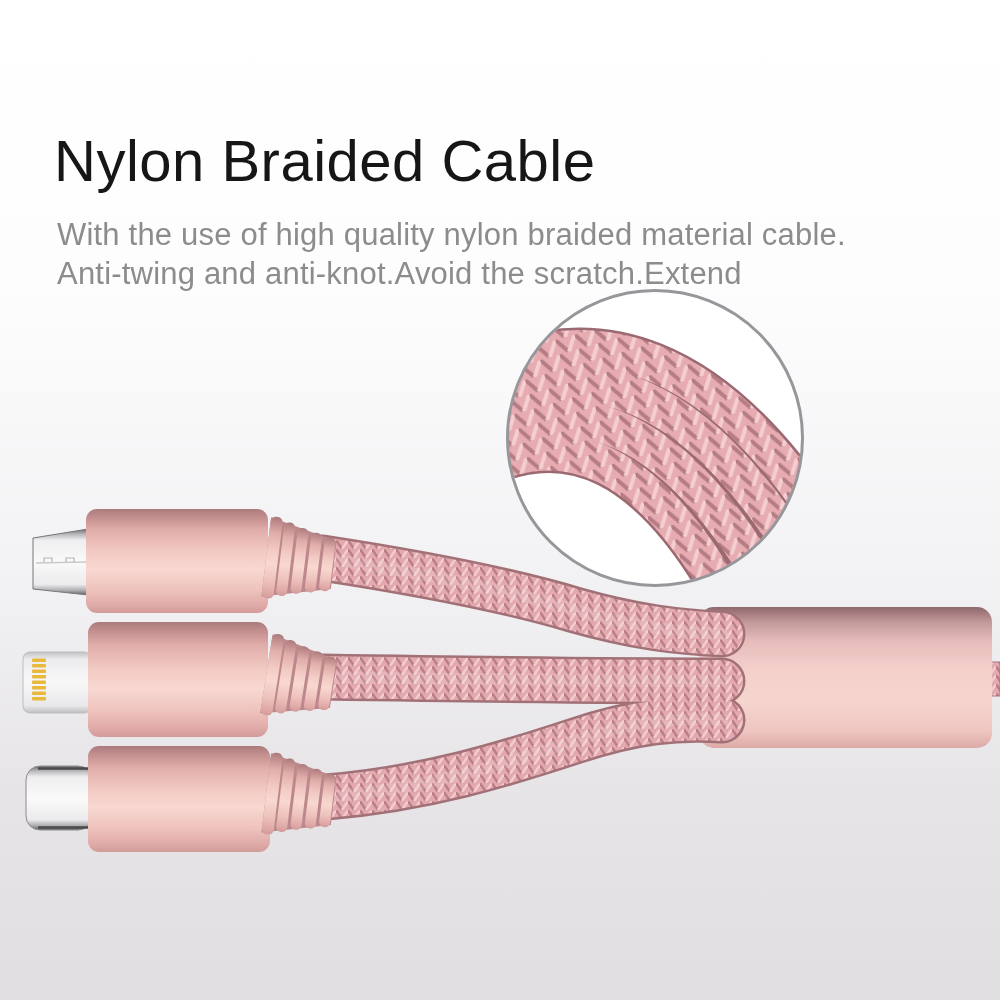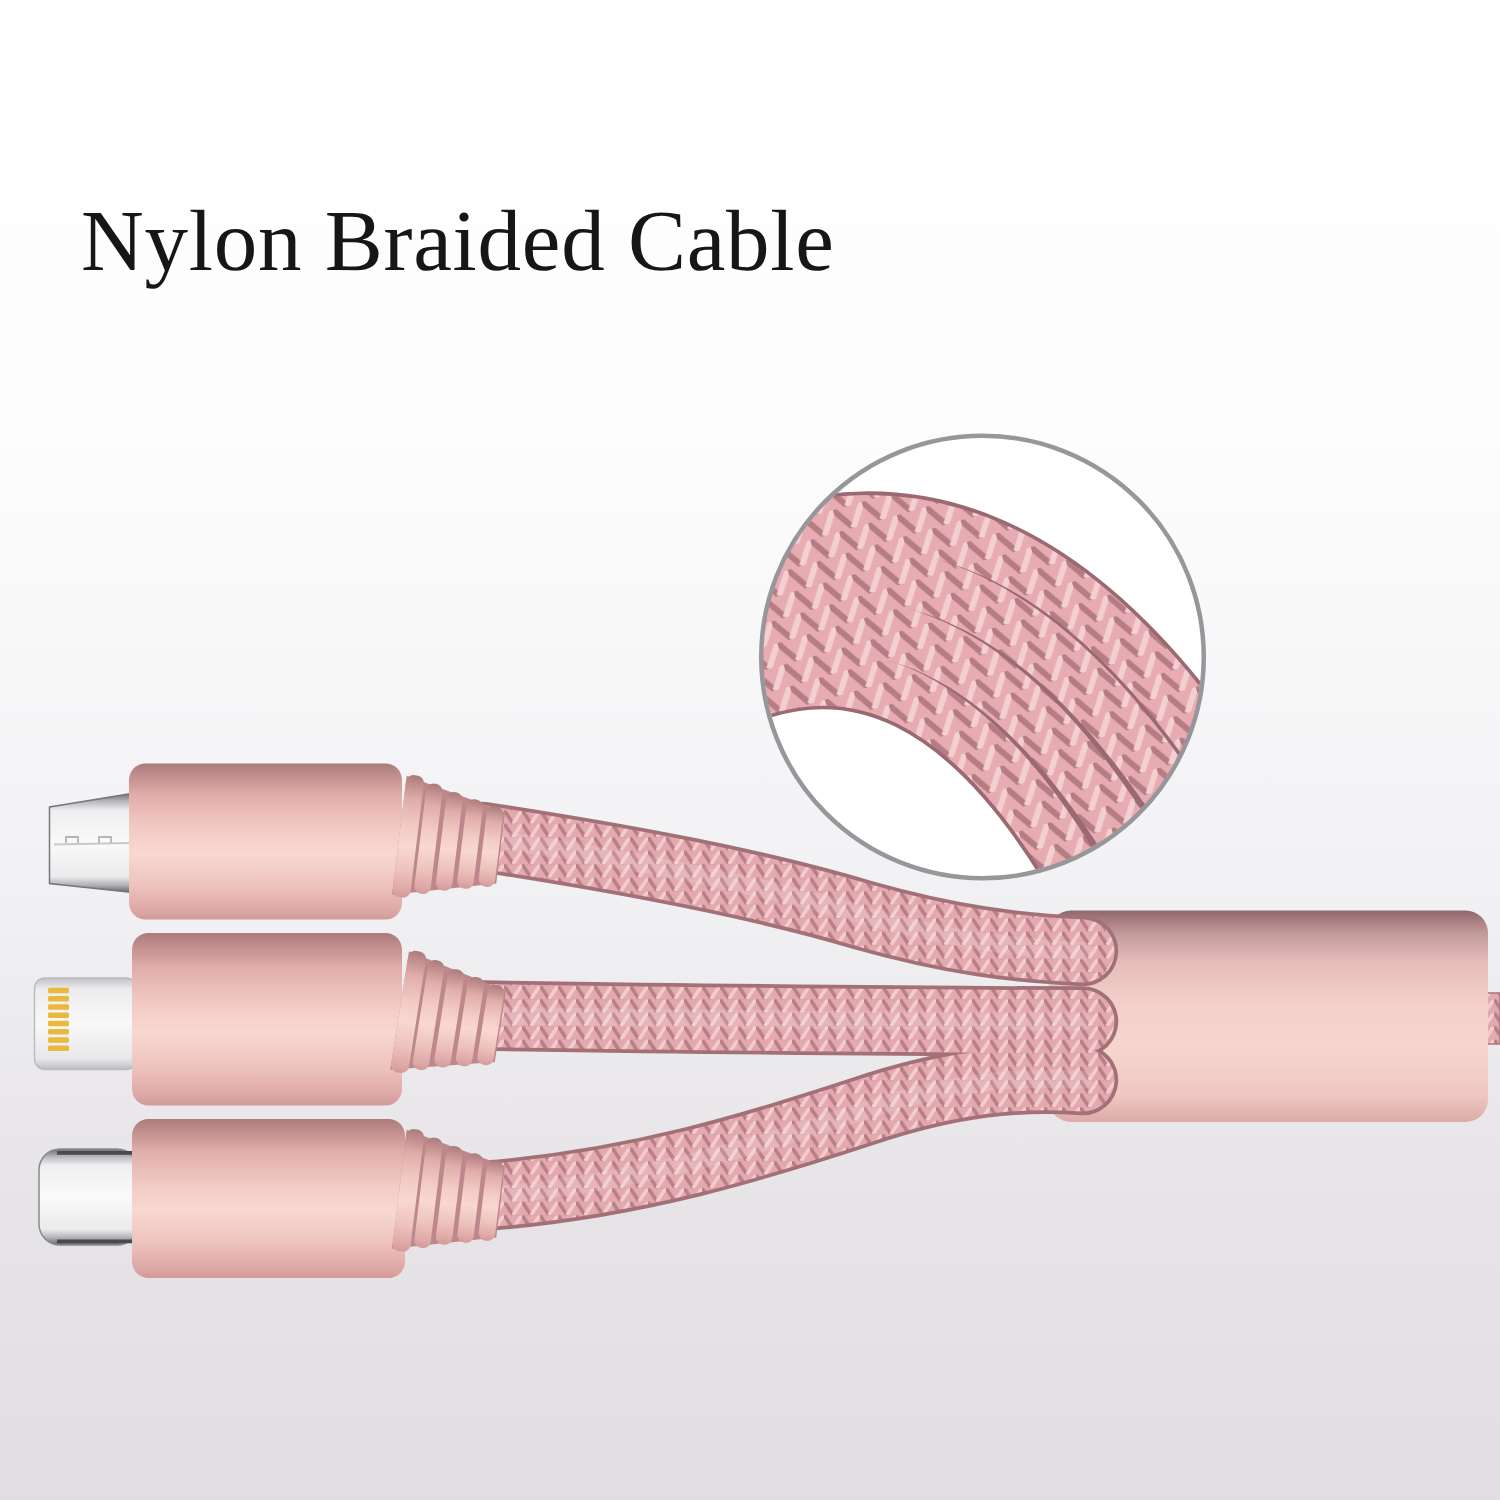--- a/index.html
+++ b/index.html
@@ -2,21 +2,20 @@
 <html><head>
 <meta charset="utf-8">
 <style>
   html,body{margin:0;padding:0;}
   body{font-family:"Liberation Sans", sans-serif;}
   .canvas{
     position:relative;
     width:1000px;height:1000px;
     overflow:hidden;
     background:linear-gradient(180deg,#ffffff 0%,#fdfdfe 28%,#f2f1f3 58%,#e7e5e8 78%,#e0dee1 100%);
-    font-family:Liberation Serif, serif;
   }
   .copy{position:absolute;left:54px;top:128px;width:900px;}
   .headline{
     margin:0 0 20px 0;
     font-size:58px;font-weight:400;line-height:1.15;
     letter-spacing:0.5px;color:#161616;
   }
   .desc-line{
     margin:0;padding-left:3px;
     font-size:31px;line-height:39px;font-weight:400;
@@ -24,20 +23,22 @@
   }
   svg.photo{position:absolute;left:0;top:0;}
 </style>
 </head>
 <body>
 
 <div class="canvas">
 
   <header class="copy">
     <h1 class="headline">Nylon Braided Cable</h1>
+    <p class="desc-line">With the use of high quality nylon braided material cable.</p>
+    <p class="desc-line">Anti-twing and anti-knot.Avoid the scratch.Extend</p>
   </header>
 
   <svg class="photo" width="1000" height="1000" viewBox="0 0 1000 1000">
     <defs>
       <linearGradient id="metalV" x1="0" y1="0" x2="0" y2="1">
         <stop offset="0" stop-color="#aa7b7c"></stop>
         <stop offset="0.07" stop-color="#c08c8c"></stop>
         <stop offset="0.2" stop-color="#e0adaa"></stop>
         <stop offset="0.42" stop-color="#f3cbc5"></stop>
         <stop offset="0.58" stop-color="#f8d8d1"></stop>

